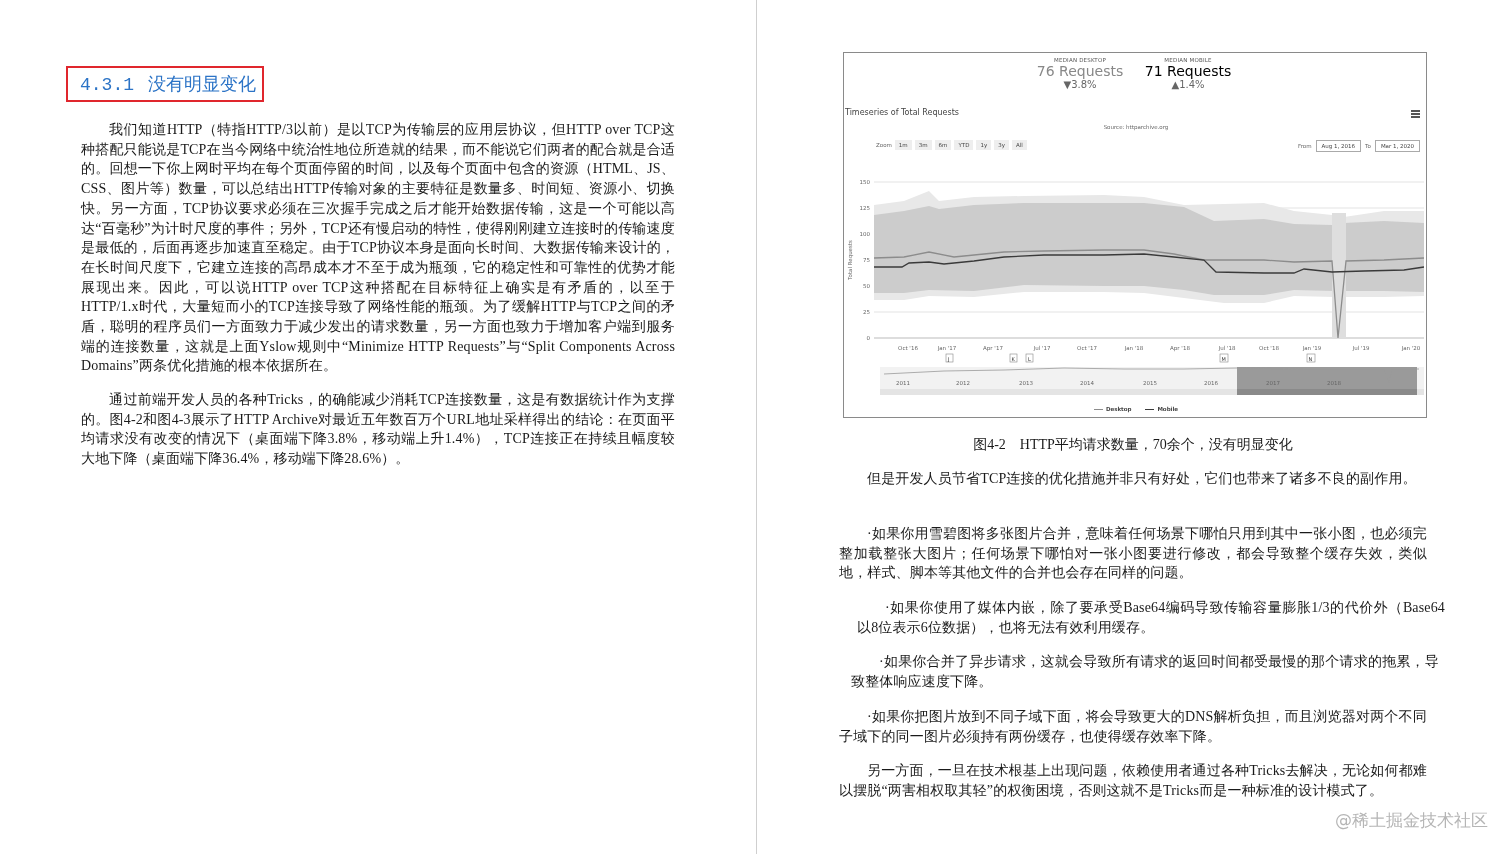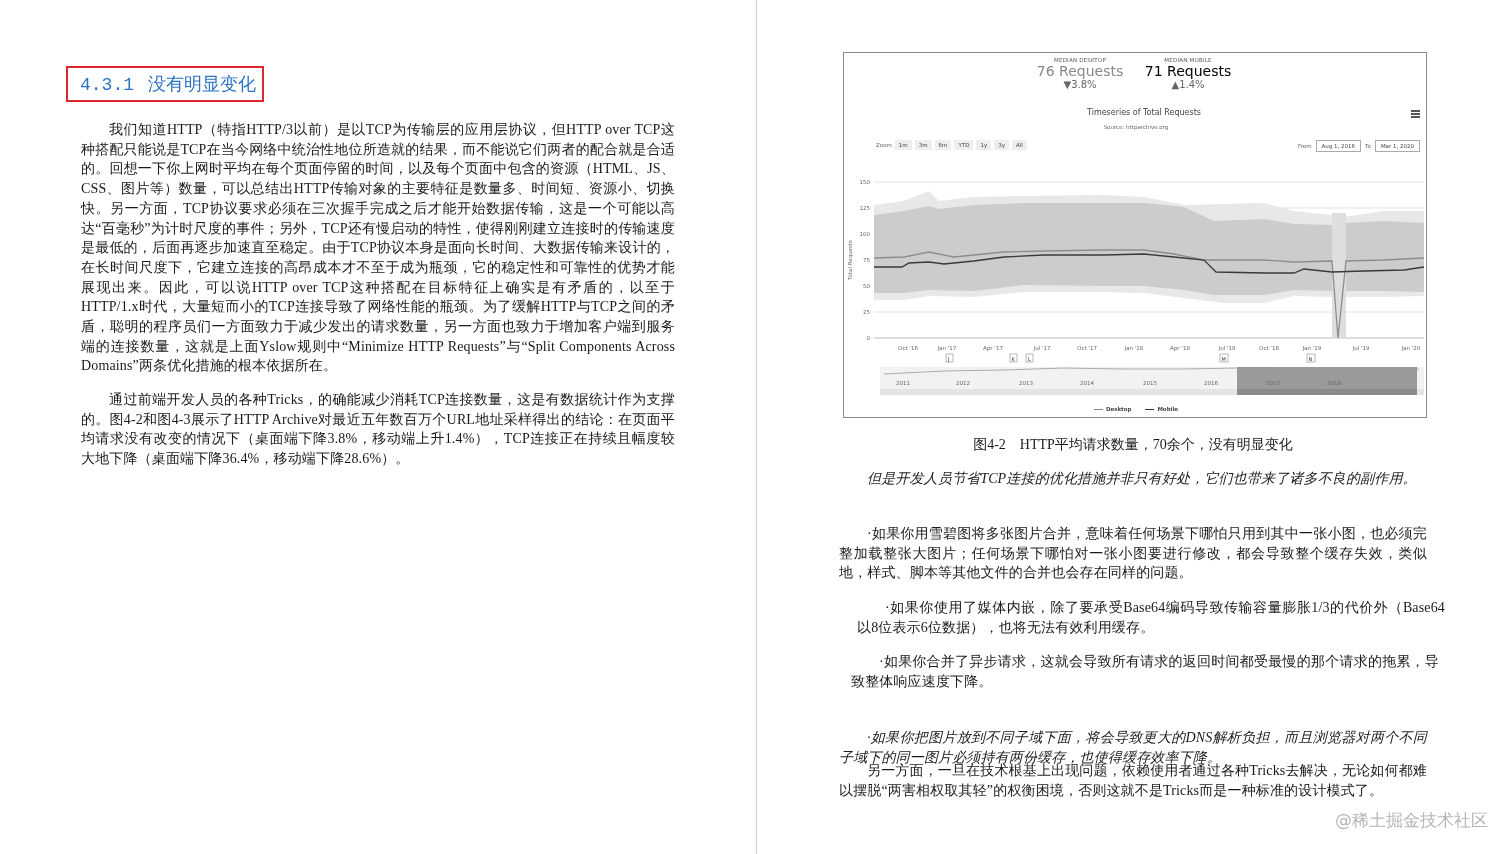--- a/index.html
+++ b/index.html
@@ -20,41 +20,41 @@
   .figure { position: absolute; left: 4px; top: 52px; width: 584px; height: 366px; border: 1.5px solid #8a8a8a; background: #fff; font-family: "DejaVu Sans", sans-serif; color: #666; }
   .fig-stats { position: absolute; top: 4px; left: 0; width: 100%; }
   .stat { position: absolute; text-align: center; }
   .stat .lbl { font-size: 5.5px; color: #555; letter-spacing: 0.2px; }
   .stat .val { font-size: 14px; line-height: 16px; }
   .stat .chg { font-size: 10px; color: #666; text-align: center; }
   .stat.desk { left: 188px; width: 96px; }
   .stat.desk .val { color: #888; }
   .stat.mob { left: 296px; width: 96px; }
   .stat.mob .val { color: #000000; }
-  .fig-title { position: absolute; top: 55px; left: 8px; width: 584px; text-align: center; font-size: 8px; color: #444; }
+  .fig-title { position: absolute; top: 55px; left: 1px; width: 584px; font-size: 8px; color: #444; }
   .fig-source { position: absolute; top: 71px; left: 0; width: 584px; text-align: center; font-size: 5.5px; color: #666; }
   .menu-icon { position: absolute; right: 6px; top: 57px; width: 9px; height: 8px; border-top: 2px solid #555; border-bottom: 2px solid #555; }
   .menu-icon::after { content: ""; position: absolute; left: 0; top: 1px; width: 9px; height: 2px; background: #555; }
   .zoom-row { position: absolute; top: 87px; left: 32px; font-size: 5.5px; display: flex; gap: 3px; align-items: center; }
   .zoom-btn { background: #eeeeee; padding: 2px 4px; color: #444; font-size: 5.5px; }
   .range-row { position: absolute; top: 87px; right: 6px; display: flex; gap: 4px; align-items: center; font-size: 5.5px; }
   .range-box { border: 1px solid #aaa; padding: 2px 5px; color: #444; }
   .chart-svg { position: absolute; left: 0; top: 100px; }
   .legend { position: absolute; bottom: 5px; left: 0; width: 584px; text-align: center; font-size: 5.5px; color: #444; font-weight: bold; }
   .legend .item { margin: 0 6px; }
   .legend .swatch { display: inline-block; width: 9px; height: 1.5px; vertical-align: middle; margin-right: 3px; }
 
   .caption { position: absolute; top: 436px; left: 0; width: 588px; text-align: center; font-size: 14px; }
   .caption .fig-no { margin-right: 14px; }
   .right-page .para { position: absolute; width: 588px; }
-  .rp1 { top: 469px; font-style: italic; }
+  .rp1 { top: 469px; }
   .rp2 { top: 524px; }
   .rp3 { top: 598px; margin-left: 18px; }
   .rp4 { top: 652px; margin-left: 12px; }
-  .rp5 { top: 728px; font-style: italic; }
+  .rp5 { top: 707px; }
   .rp6 { top: 761px; }
   .watermark { position: absolute; right: 24px; bottom: 22px; font-family: "DejaVu Sans", sans-serif; font-size: 17px; color: rgba(150,150,150,0.7); margin-left: 16px; }
 </style>
 </head>
 <body>
 
 <div class="page-divider"></div>
 
 <div class="left-page">
   <div class="section-heading">

